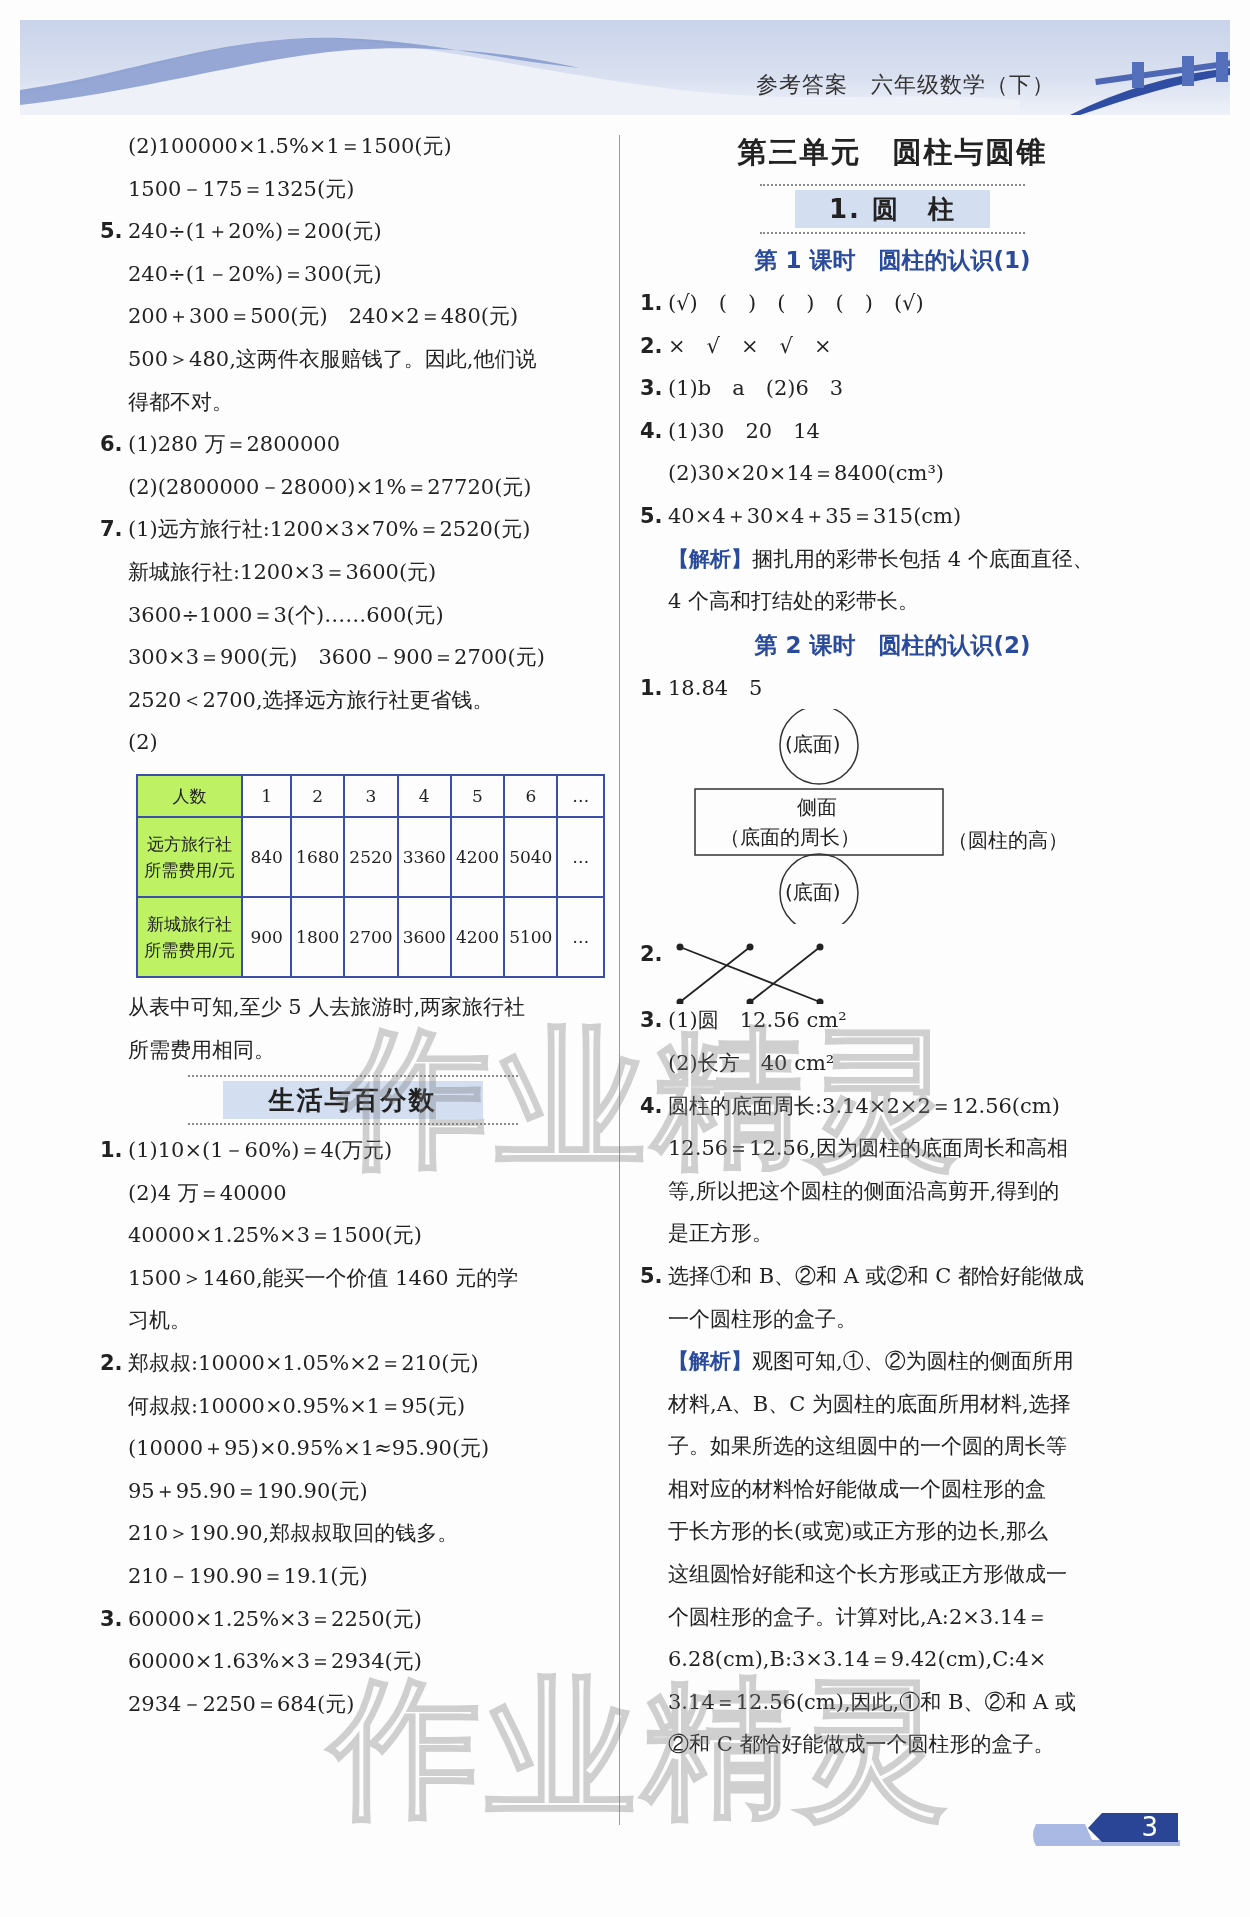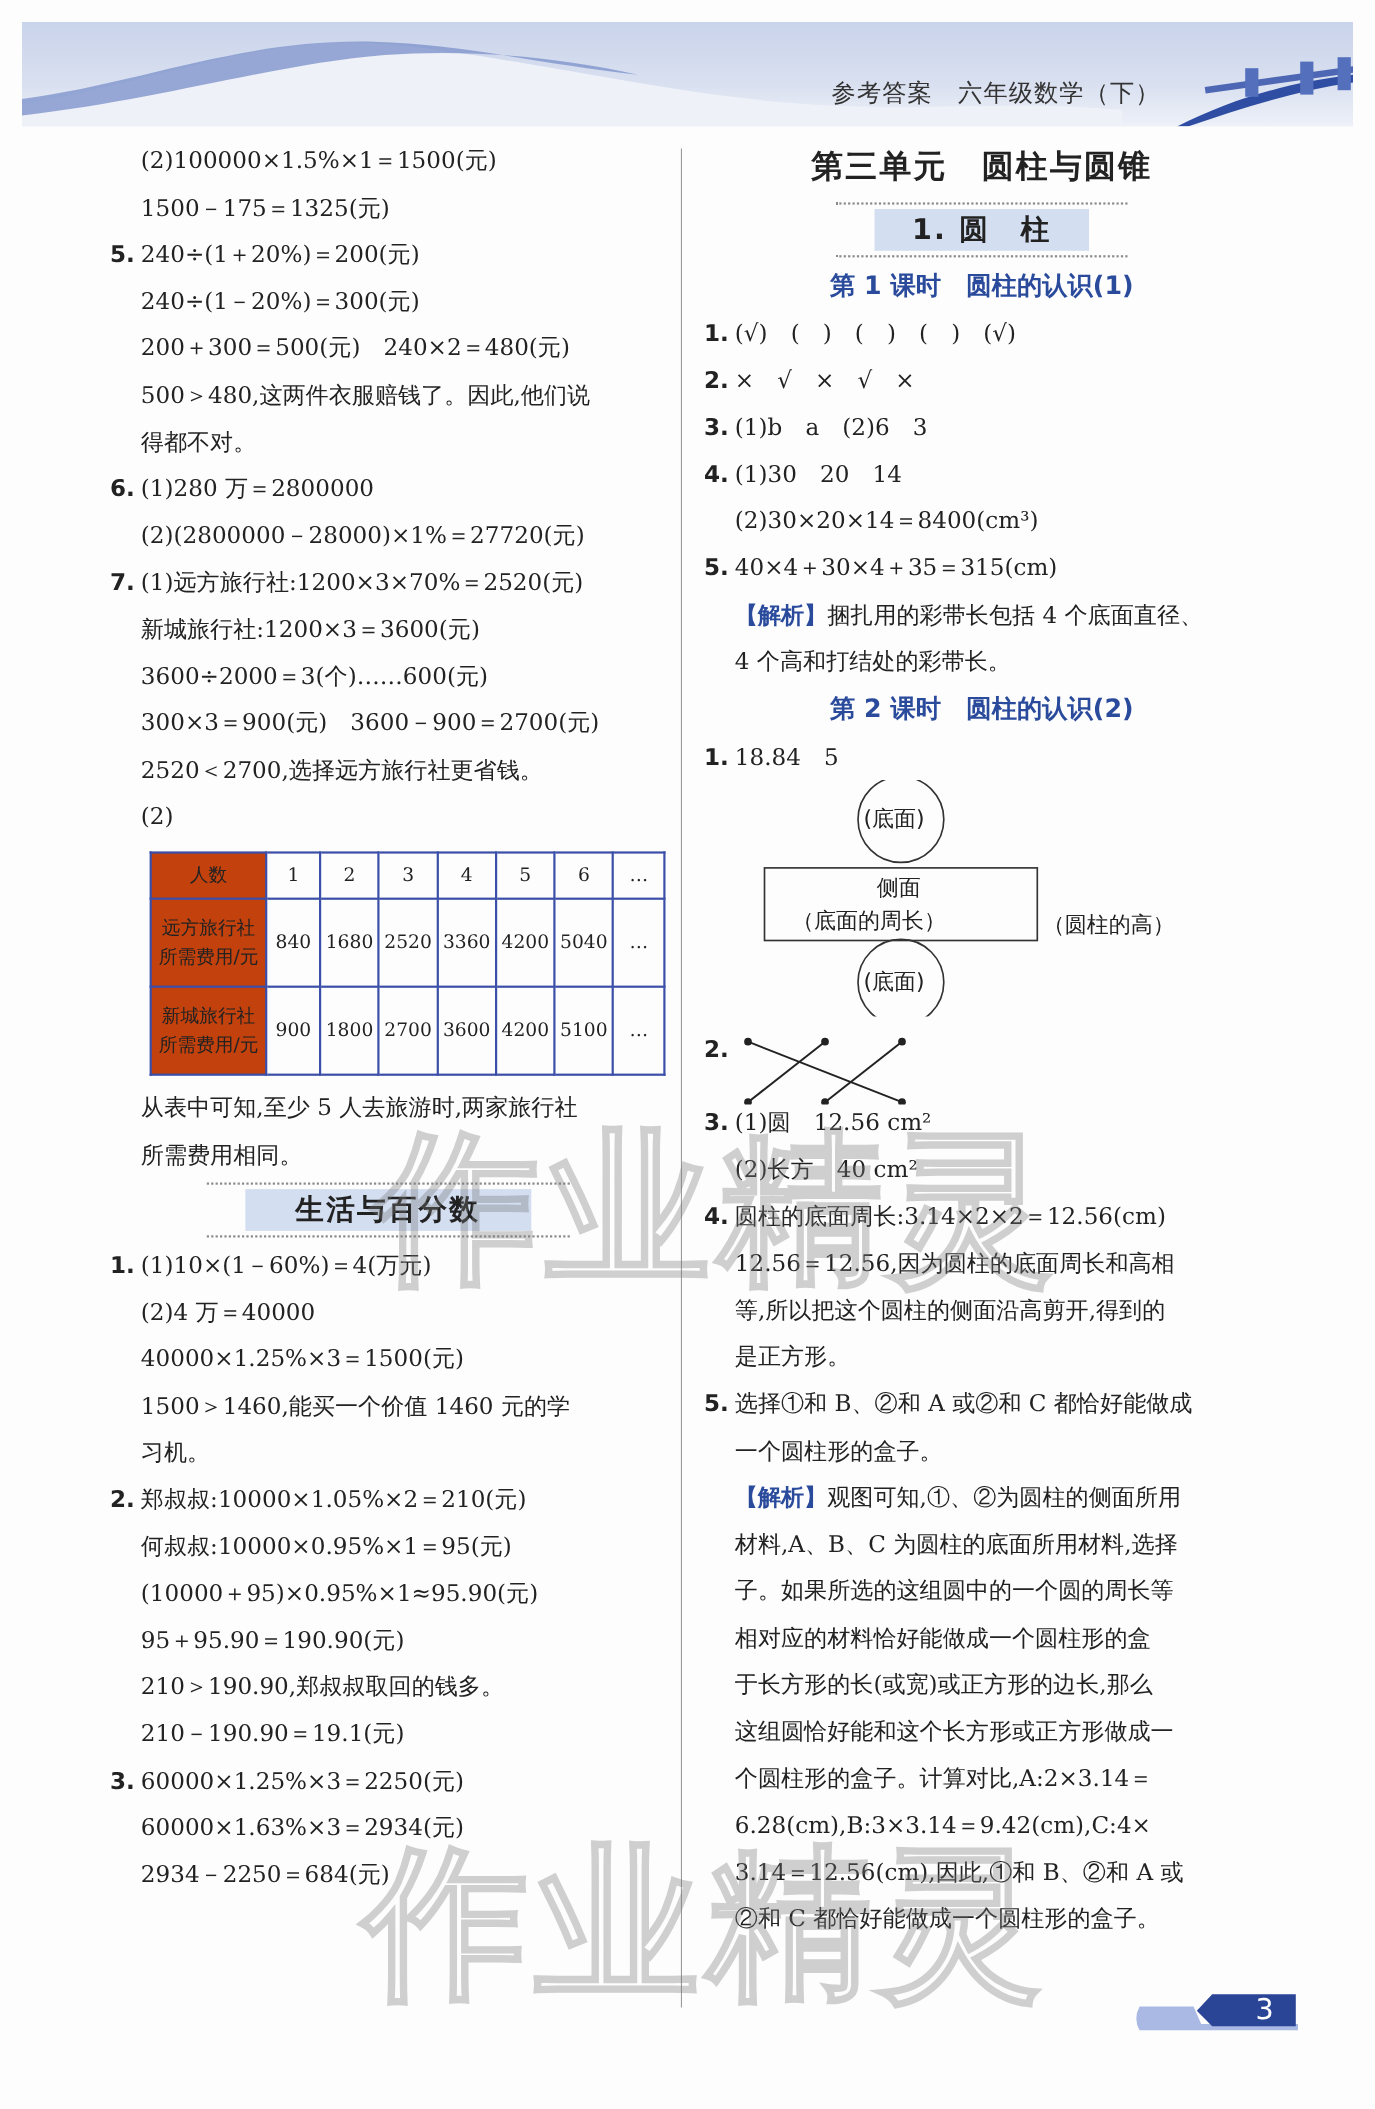--- a/index.html
+++ b/index.html
@@ -63,21 +63,21 @@
   
   table.cmp {
     border-collapse:collapse; margin:10px 0 8px 36px;
     font-family:"DejaVu Serif", serif; font-size:17px;
   }
   table.cmp td {
     border:2px solid #3b4fa8; text-align:center; height:40px; padding:0 4px;
   }
   table.cmp tr.tall td { height:78px; }
   table.cmp td.hd {
-    background:#c2410c; width:108px; font-family:"DejaVu Sans", sans-serif; line-height:26px;margin-left:48px;
+    background:#bef264; width:108px; font-family:"DejaVu Sans", sans-serif; line-height:26px;margin-left:48px;
   }
   table.cmp td.v { width:40px; }
   
   .diagram { position:relative; height:215px; }
   .diagram svg { position:absolute; left:0; top:0; }
   .dlabel { position:absolute; font-family:"DejaVu Sans", sans-serif; font-size:20px; white-space:nowrap; }
   .match { position:relative; height:75px; }
   .page-badge {
     position:absolute; left:1030px; top:1810px; width:150px; height:36px;
   }
@@ -115,21 +115,21 @@
     <div class="line"><span class="num"></span><span>1500－175＝1325(元)</span></div>
     <div class="line"><span class="num">5.</span><span>240÷(1＋20%)＝200(元)</span></div>
     <div class="line"><span class="num"></span><span>240÷(1－20%)＝300(元)</span></div>
     <div class="line"><span class="num"></span><span>200＋300＝500(元)　240×2＝480(元)</span></div>
     <div class="line"><span class="num"></span><span>500＞480,这两件衣服赔钱了。因此,他们说</span></div>
     <div class="line"><span class="num"></span><span>得都不对。</span></div>
     <div class="line"><span class="num">6.</span><span>(1)280 万＝2800000</span></div>
     <div class="line"><span class="num"></span><span>(2)(2800000－28000)×1%＝27720(元)</span></div>
     <div class="line"><span class="num">7.</span><span>(1)远方旅行社:1200×3×70%＝2520(元)</span></div>
     <div class="line"><span class="num"></span><span>新城旅行社:1200×3＝3600(元)</span></div>
-    <div class="line"><span class="num"></span><span>3600÷2000＝3(个)……600(元)</span></div>
+    <div class="line"><span class="num"></span><span>3600÷1000＝3(个)……600(元)</span></div>
     <div class="line"><span class="num"></span><span>300×3＝900(元)　3600－900＝2700(元)</span></div>
     <div class="line"><span class="num"></span><span>2520＜2700,选择远方旅行社更省钱。</span></div>
     <div class="line"><span class="num"></span><span>(2)</span></div>
   </div>
 
   <table class="cmp">
     <tbody>
         <tr>
       <td class="hd">人数</td>
       <td class="v">1</td>

